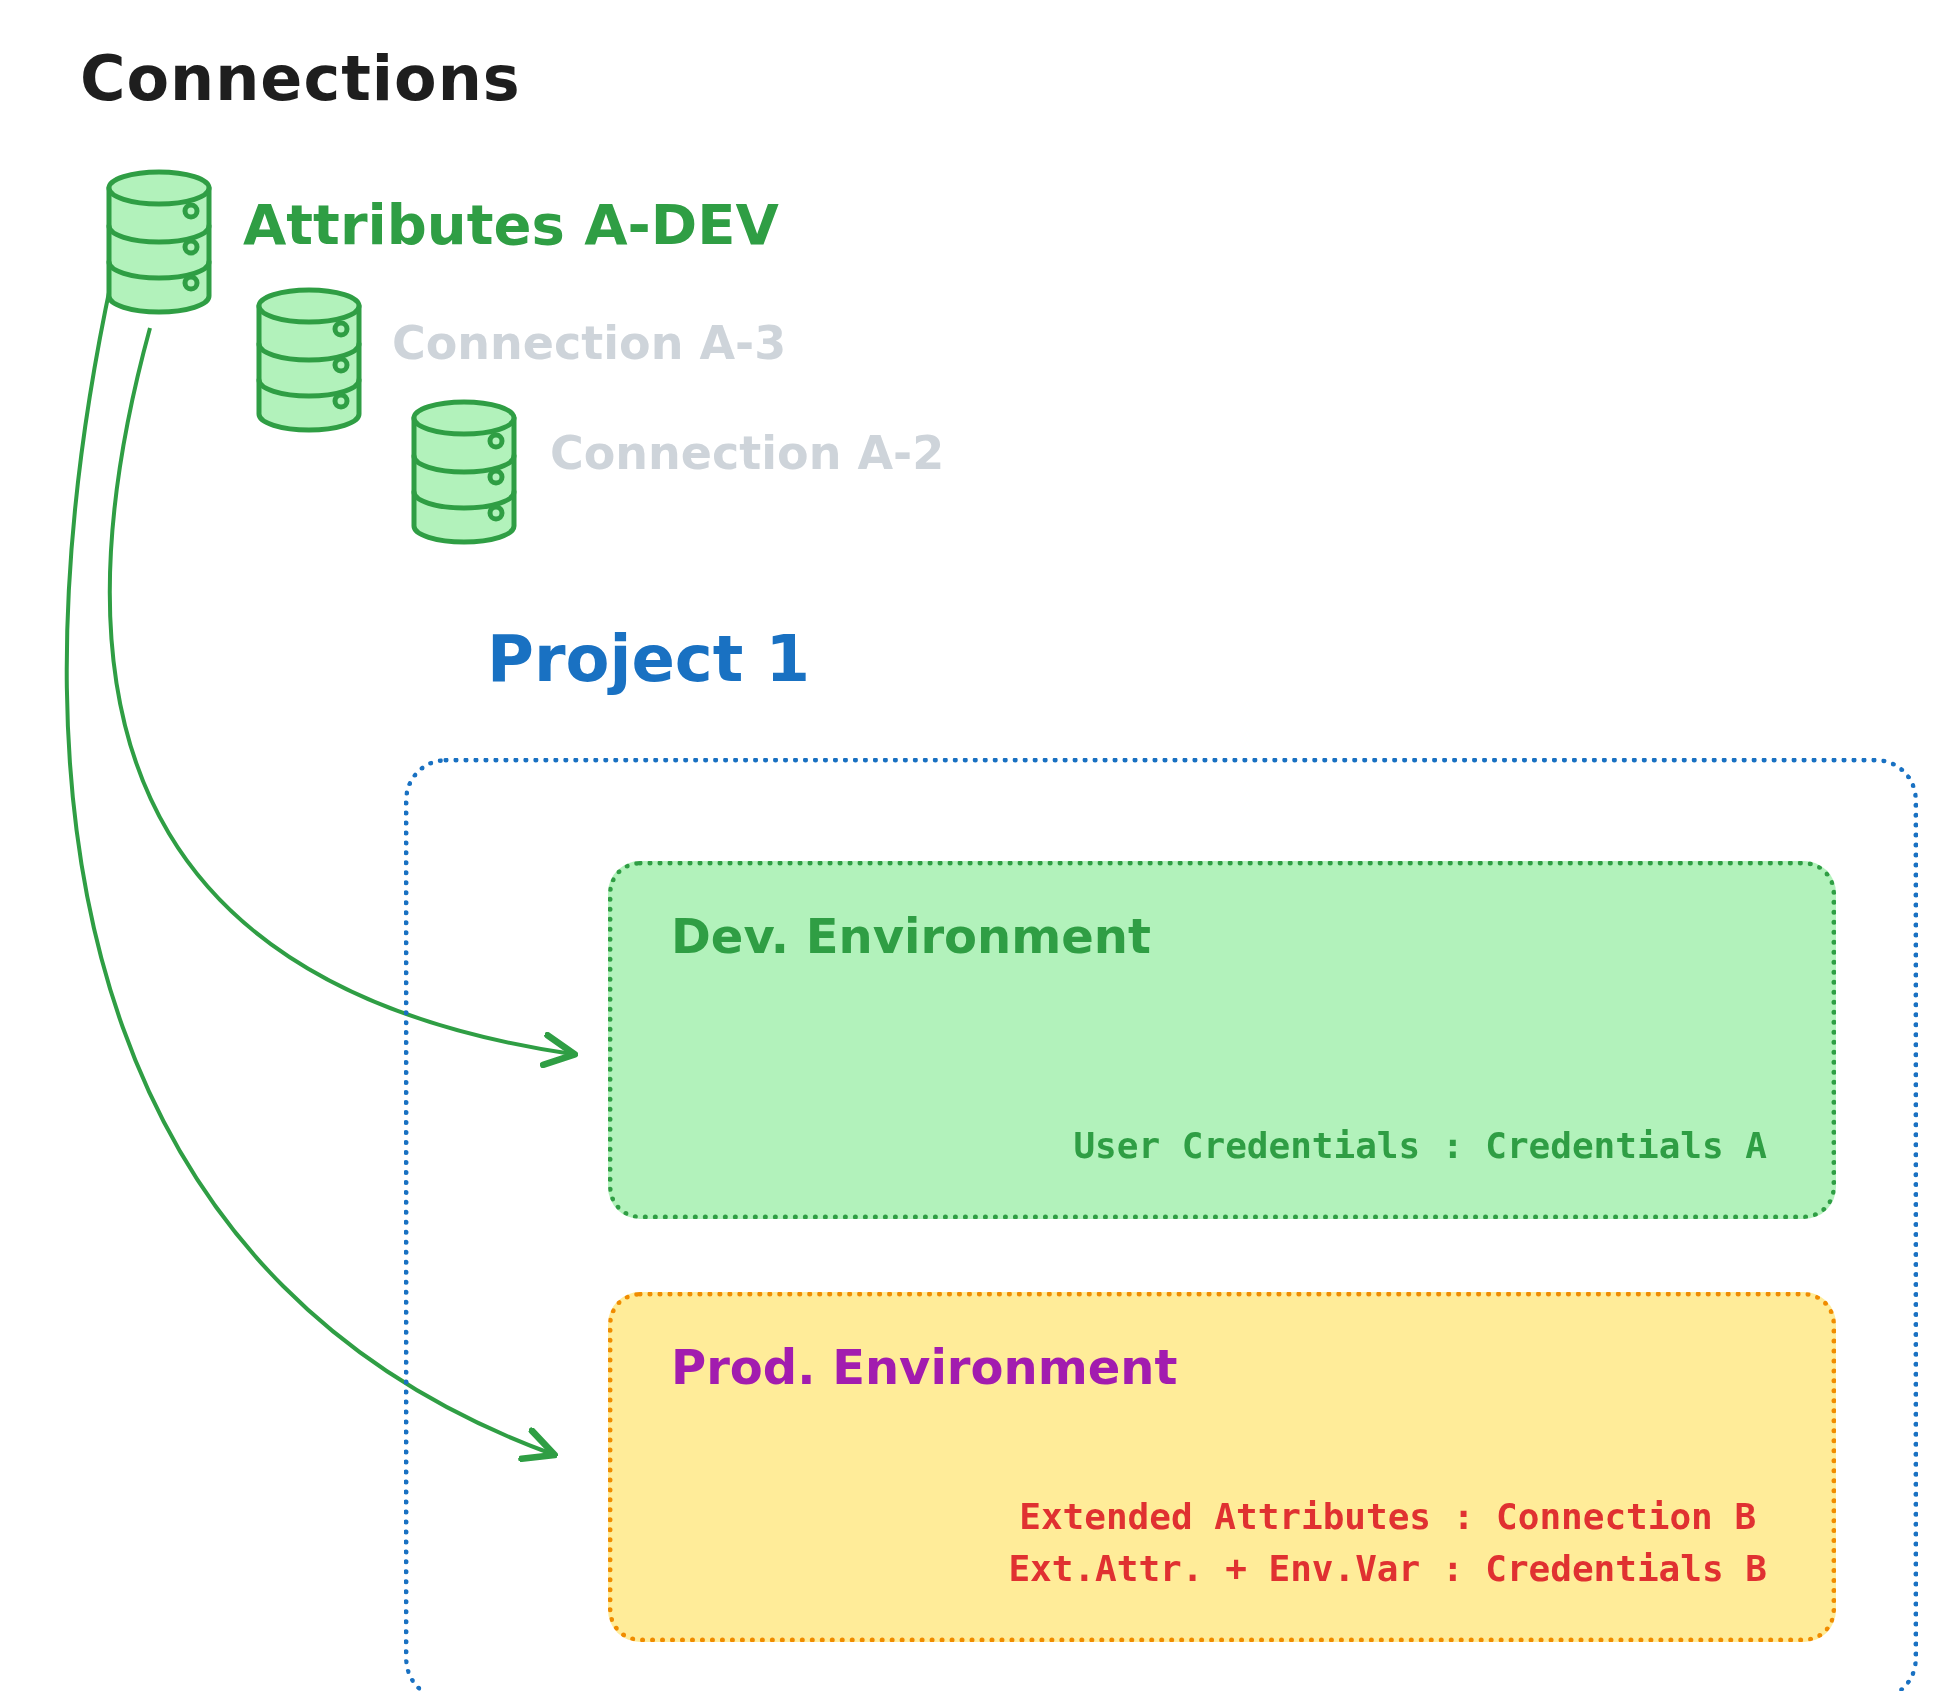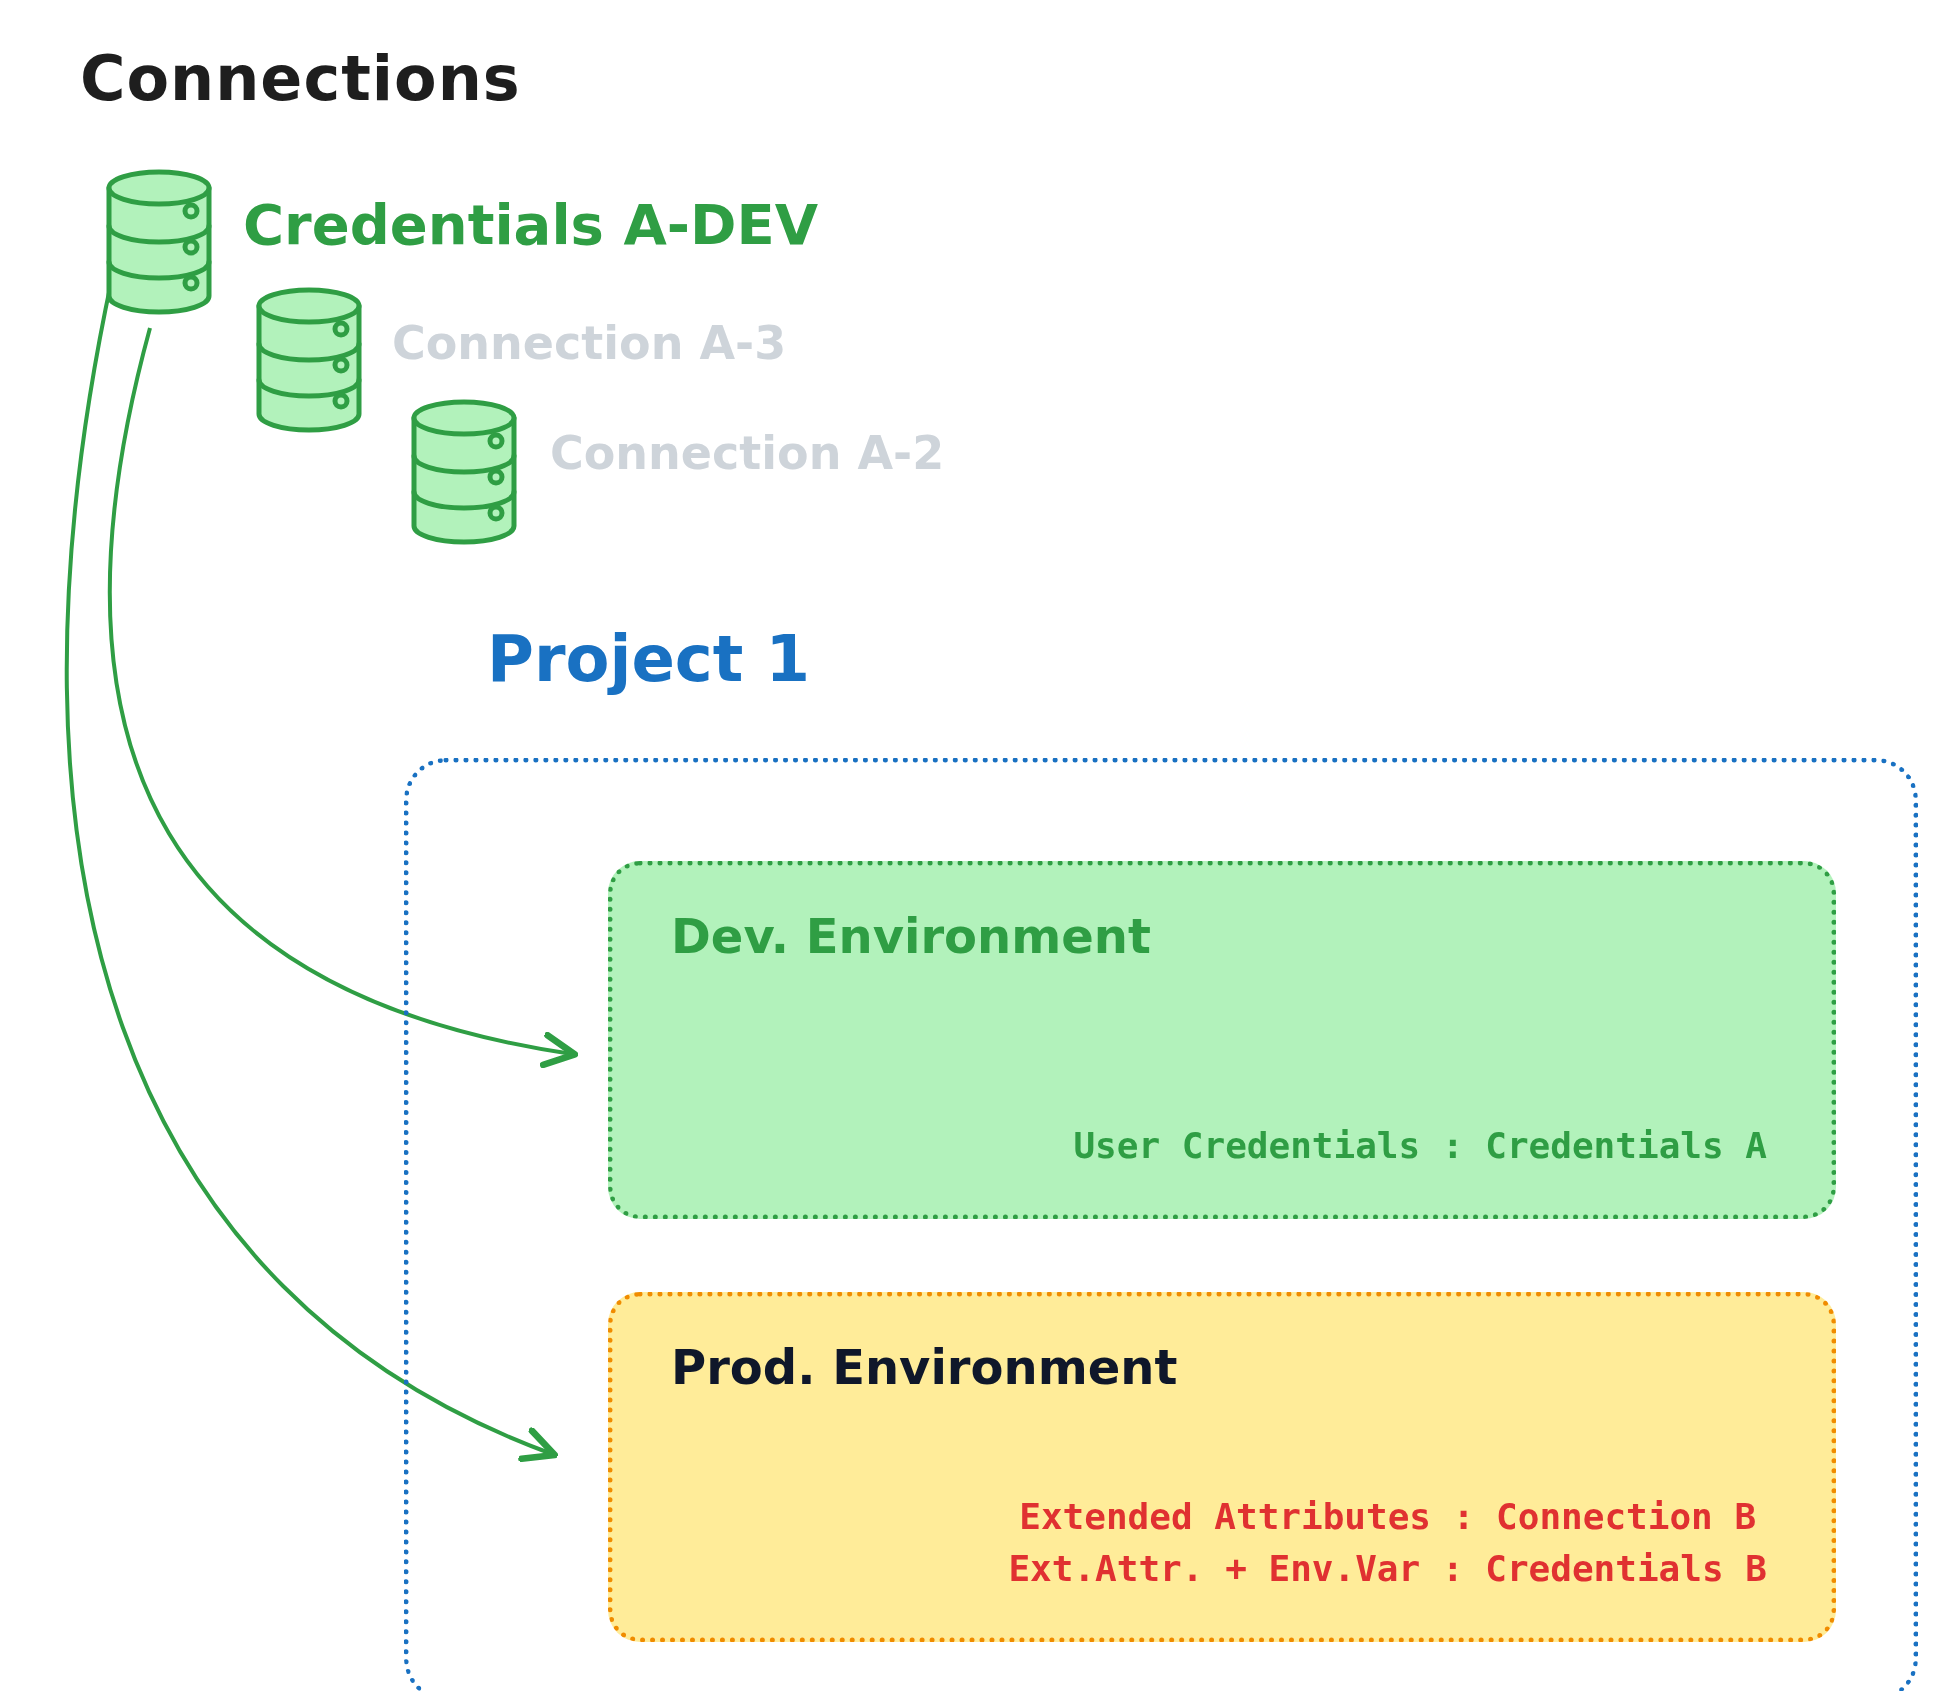--- a/index.html
+++ b/index.html
@@ -73,21 +73,21 @@
   }
   .env-title {
     position: absolute;
     left: 58px; top: 42px;
     font-size: 48px;
     font-weight: bold;
     white-space: nowrap;
     text-align: right;
   }
   .env-box.dev .env-title { color: #2f9e44; }
-  .env-box.prod .env-title { color: #0f172a; }
+  .env-box.prod .env-title { color: #a21caf; }
 
   .env-details {
     position: absolute;
     right: 64px; bottom: 42px;
     font-family: "DejaVu Sans Mono", monospace;
     font-size: 36px;
     font-weight: bold;
     line-height: 1.45;
     text-align: center;
     white-space: nowrap;
@@ -125,21 +125,21 @@
         <path d="M6,22 L6,130 A50,16 0 0 0 106,130 L106,22"></path>
         <ellipse cx="56" cy="22" rx="50" ry="16"></ellipse>
         <path d="M6,60 A50,16 0 0 0 106,60" fill="none"></path>
         <path d="M6,96 A50,16 0 0 0 106,96" fill="none"></path>
         <circle cx="88" cy="45" r="6"></circle>
         <circle cx="88" cy="81" r="6"></circle>
         <circle cx="88" cy="117" r="6"></circle>
       </g>
     </svg>
   </span>
-  <span class="abs db-label active" style="left:243px; top:176px;">Credentials A-DEV</span>
+  <span class="abs db-label active" style="left:243px; top:176px;">Attributes A-DEV</span>
 
   <span class="abs db-icon-wrap" style="left:253px; top:268px;">
     <svg width="112" height="152" viewBox="0 0 112 152" aria-hidden="true">
       <g stroke="#2f9e44" stroke-width="5" fill="#b2f2bb" stroke-linecap="round">
         <path d="M6,22 L6,130 A50,16 0 0 0 106,130 L106,22"></path>
         <ellipse cx="56" cy="22" rx="50" ry="16"></ellipse>
         <path d="M6,60 A50,16 0 0 0 106,60" fill="none"></path>
         <path d="M6,96 A50,16 0 0 0 106,96" fill="none"></path>
         <circle cx="88" cy="45" r="6"></circle>
         <circle cx="88" cy="81" r="6"></circle>

